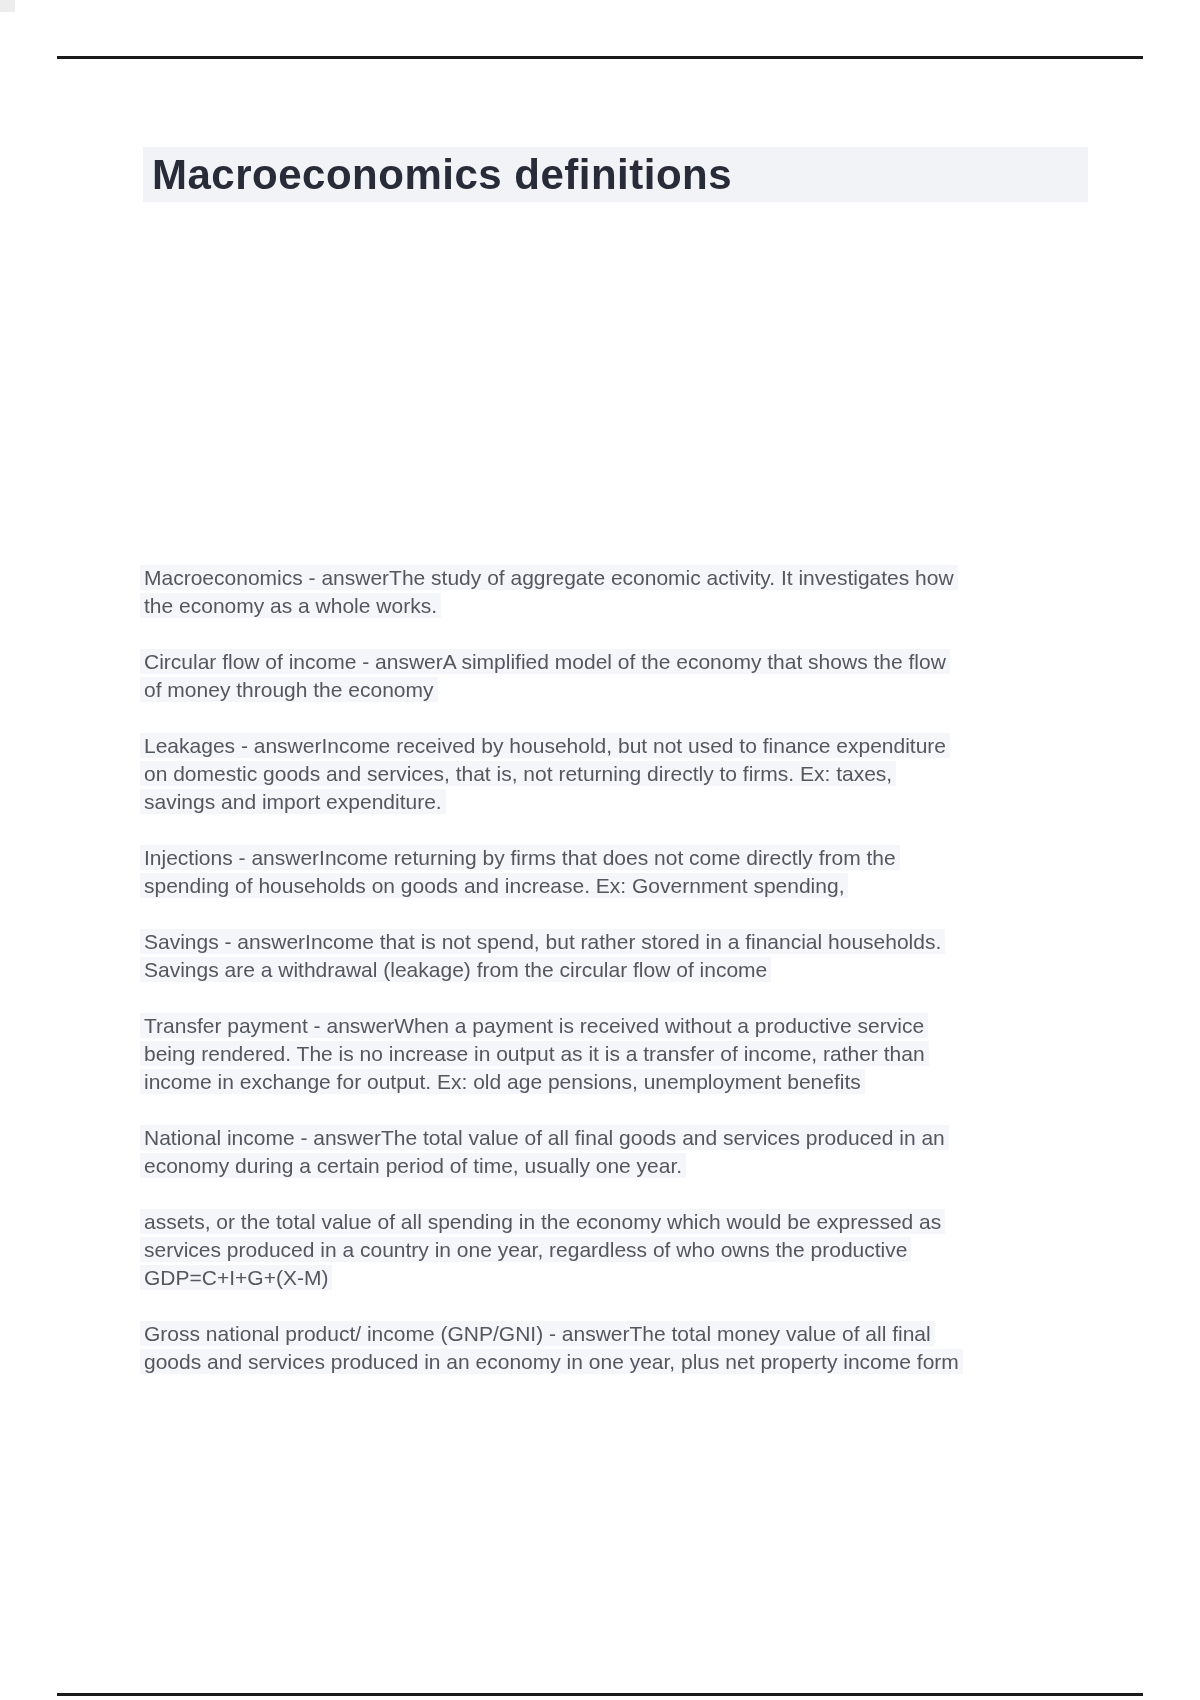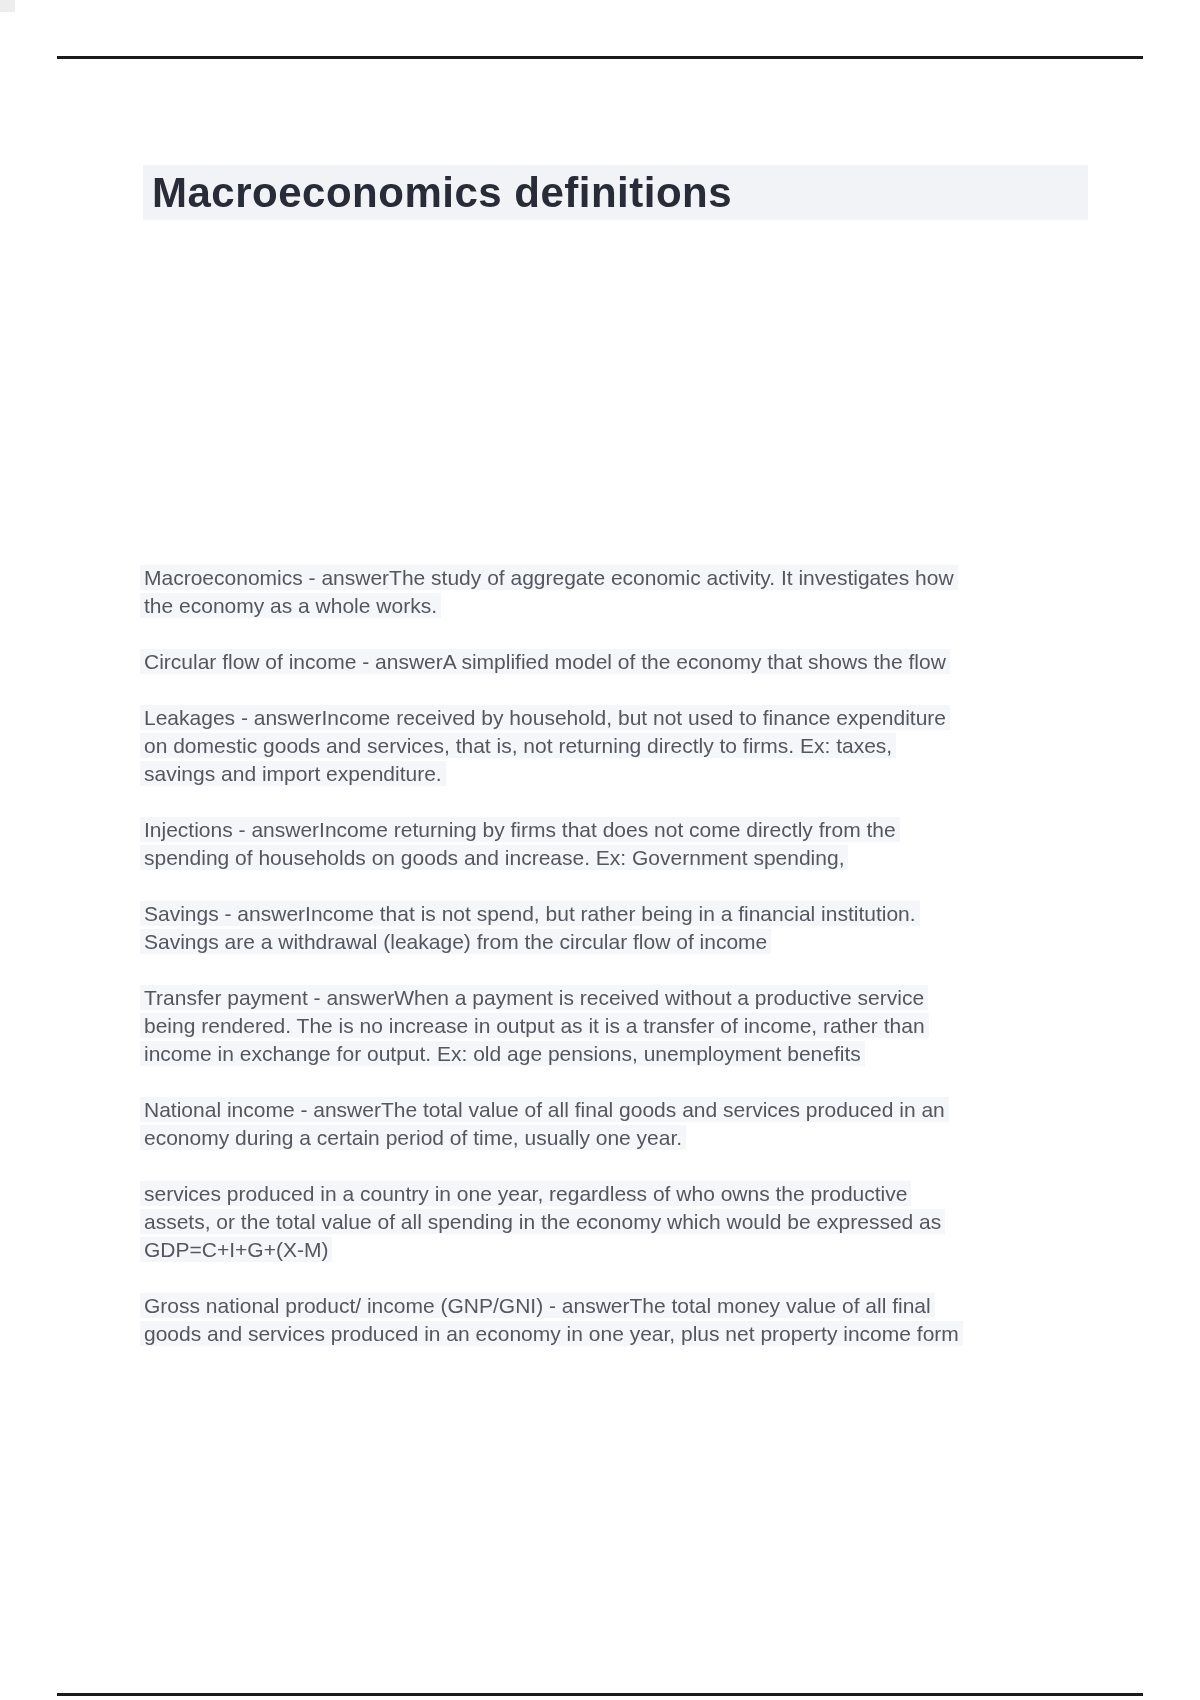--- a/index.html
+++ b/index.html
@@ -22,21 +22,21 @@
     left: 57px;
     width: 1086px;
     height: 3px;
     background: var(--rule-color, #1b1b1b);
   }
   .rule.top { top: 56px; }
   .rule.bottom { top: 1693px; }
   .title-bar {
     position: absolute;
     left: 143px;
-    top: 165px;
+    top: 147px;
     width: 945px;
     height: 55px;
     background: var(--title-hl, #f2f3f7);
   }
   .title-bar h1 {
     margin: 0;
     padding: 0 0 0 9px;
     font-size: 42px;
     font-weight: bold;
     line-height: 55px;
@@ -76,46 +76,47 @@
     <h1>Macroeconomics definitions</h1>
   </div>
 
   <div class="definitions">
       <div class="paragraph">
         <div class="line"><span class="hl">Macroeconomics - answerThe study of aggregate economic activity. It investigates how</span></div>
         <div class="line"><span class="hl">the economy as a whole works.</span></div>
       </div>
       <div class="paragraph">
         <div class="line"><span class="hl">Circular flow of income - answerA simplified model of the economy that shows the flow</span></div>
+        <div class="line"><span class="hl">of money through the economy</span></div>
       </div>
       <div class="paragraph">
         <div class="line"><span class="hl">Leakages - answerIncome received by household, but not used to finance expenditure</span></div>
         <div class="line"><span class="hl">on domestic goods and services, that is, not returning directly to firms. Ex: taxes,</span></div>
         <div class="line"><span class="hl">savings and import expenditure.</span></div>
       </div>
       <div class="paragraph">
         <div class="line"><span class="hl">Injections - answerIncome returning by firms that does not come directly from the</span></div>
         <div class="line"><span class="hl">spending of households on goods and increase. Ex: Government spending,</span></div>
       </div>
       <div class="paragraph">
-        <div class="line"><span class="hl">Savings - answerIncome that is not spend, but rather being in a financial institution.</span></div>
+        <div class="line"><span class="hl">Savings - answerIncome that is not spend, but rather stored in a financial households.</span></div>
         <div class="line"><span class="hl">Savings are a withdrawal (leakage) from the circular flow of income</span></div>
       </div>
       <div class="paragraph">
         <div class="line"><span class="hl">Transfer payment - answerWhen a payment is received without a productive service</span></div>
         <div class="line"><span class="hl">being rendered. The is no increase in output as it is a transfer of income, rather than</span></div>
         <div class="line"><span class="hl">income in exchange for output. Ex: old age pensions, unemployment benefits</span></div>
       </div>
       <div class="paragraph">
         <div class="line"><span class="hl">National income - answerThe total value of all final goods and services produced in an</span></div>
         <div class="line"><span class="hl">economy during a certain period of time, usually one year.</span></div>
       </div>
       <div class="paragraph">
+        <div class="line"><span class="hl">assets, or the total value of all spending in the economy which would be expressed as</span></div>
         <div class="line"><span class="hl">services produced in a country in one year, regardless of who owns the productive</span></div>
-        <div class="line"><span class="hl">assets, or the total value of all spending in the economy which would be expressed as</span></div>
         <div class="line"><span class="hl">GDP=C+I+G+(X-M)</span></div>
       </div>
       <div class="paragraph">
         <div class="line"><span class="hl">Gross national product/ income (GNP/GNI) - answerThe total money value of all final</span></div>
         <div class="line"><span class="hl">goods and services produced in an economy in one year, plus net property income form</span></div>
       </div>
     </div>
 
   <div class="rule bottom"></div>
 </div>

